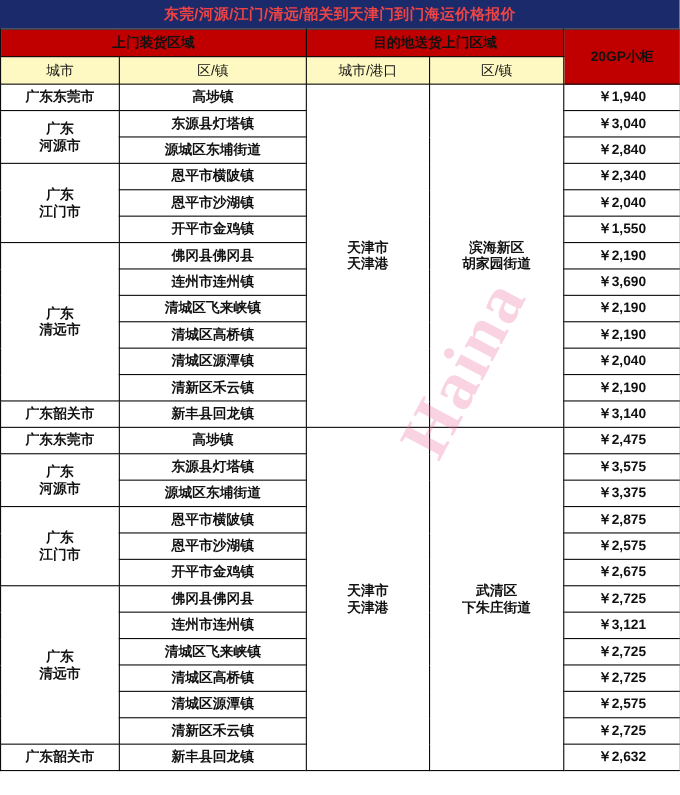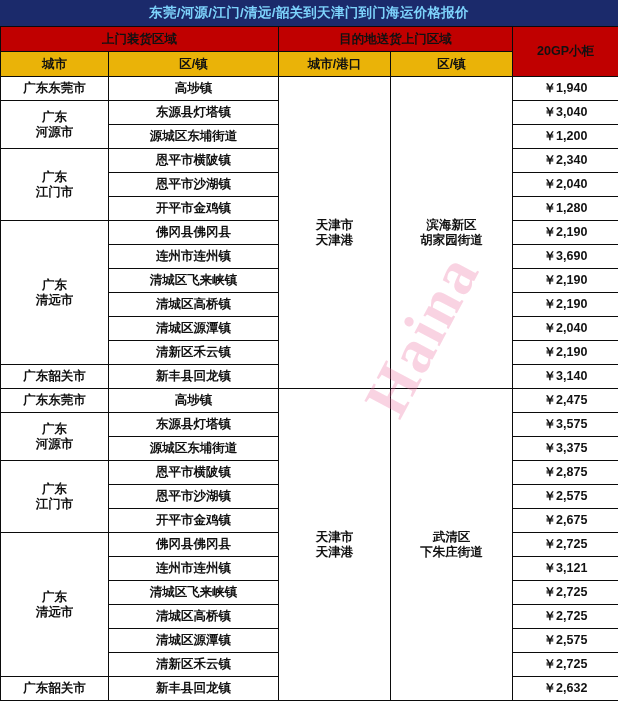--- a/index.html
+++ b/index.html
@@ -16,21 +16,21 @@
   }
   .sheet {
     width: 618px;
     height: 723px;
     position: relative;
     box-sizing: border-box;
   }
   .title-bar {
     height: 26px;
     background: #1b2a6b;
-    color: #7dd3fc;
+    color: #ef4444;
     font-size: 13.5px;
     font-weight: bold;
     display: flex;
     align-items: center;
     justify-content: center;
     letter-spacing: 0.3px;
   }
   table.price {
     width: 618px;
     border-collapse: collapse;
@@ -47,23 +47,23 @@
   }
   .hdr-top th {
     background: #c00000;
     color: #ffffff;
     font-weight: bold;
     font-size: 13px;
     height: 24px;
     margin-left: 32px;
   }
   .hdr-sub th {
-    background: #eab308;
+    background: #fef9c3;
     color: #ffffff;
-    font-weight: bold;
+    font-weight: normal;
     font-size: 13px;
     height: 24px;
     margin-left: 28px;
   }
   .col-city   { width: 108px; }
   .col-town   { width: 170px; }
   .col-dcity  { width: 112px; }
   .col-dtown  { width: 122px; }
   .col-price  { width: 106px; }
   .cell { height: 24px; }
@@ -130,34 +130,34 @@
           <td class="dest" rowspan="13">滨海新区<br>胡家园街道</td>
           <td class="price">￥1,940</td>
         </tr>
         <tr class="cell">
           <td rowspan="2">广东<br>河源市</td>
           <td class="town">东源县灯塔镇</td>
           <td class="price">￥3,040</td>
         </tr>
         <tr class="cell">
           <td class="town">源城区东埔街道</td>
-          <td class="price">￥1,200</td>
+          <td class="price">￥2,840</td>
         </tr>
         <tr class="cell">
           <td rowspan="3">广东<br>江门市</td>
           <td class="town">恩平市横陂镇</td>
           <td class="price">￥2,340</td>
         </tr>
         <tr class="cell">
           <td class="town">恩平市沙湖镇</td>
           <td class="price">￥2,040</td>
         </tr>
         <tr class="cell">
           <td class="town">开平市金鸡镇</td>
-          <td class="price">￥1,280</td>
+          <td class="price">￥1,550</td>
         </tr>
         <tr class="cell">
           <td rowspan="6">广东<br>清远市</td>
           <td class="town">佛冈县佛冈县</td>
           <td class="price">￥2,190</td>
         </tr>
         <tr class="cell">
           <td class="town">连州市连州镇</td>
           <td class="price">￥3,690</td>
         </tr>

